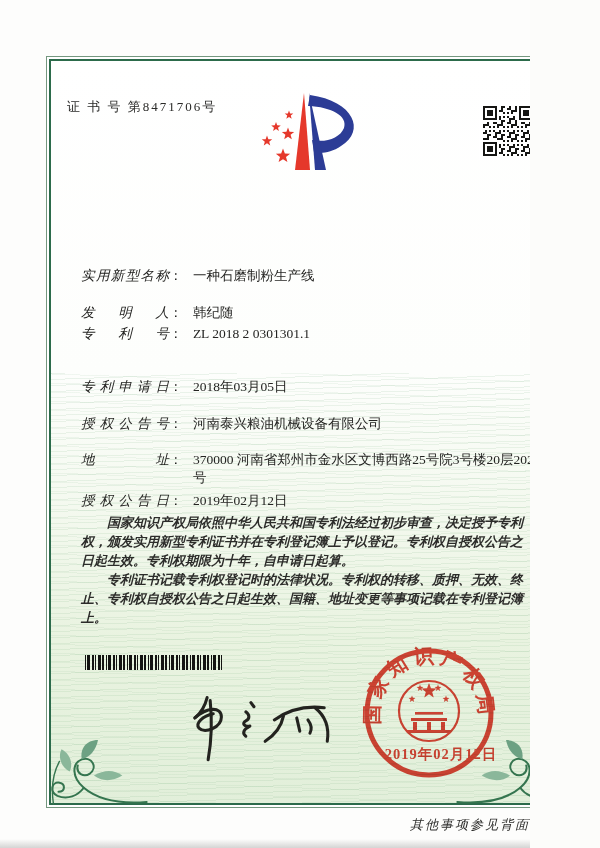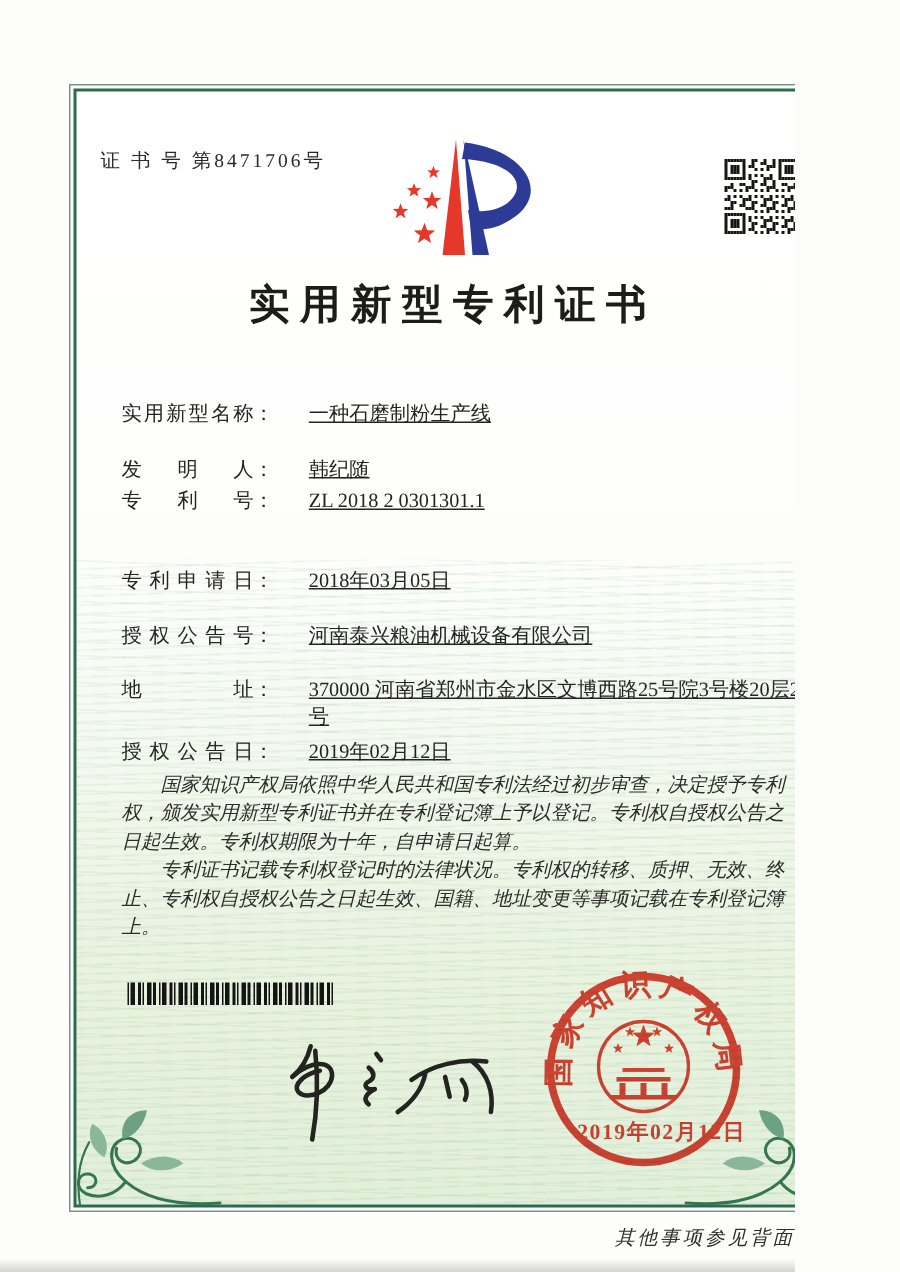--- a/index.html
+++ b/index.html
@@ -19,30 +19,30 @@
           repeating-linear-gradient(182deg,rgba(110,170,120,0.09) 0 1px,rgba(255,255,255,0) 1px 9px);}
 
   .cert-number{position:absolute;left:16px;top:37px;font-size:13px;letter-spacing:2px;color:#2a2a28;}
   .logo{position:absolute;left:201px;top:24px;width:122px;height:96px;}
   .qr{position:absolute;left:428px;top:41px;width:58px;height:58px;background:#fff;}
   .title{position:absolute;left:0;top:124px;width:100%;text-align:center;
         font-size:27px;font-weight:700;letter-spacing:7px;color:#1c1c1a;}
 
   .fields{position:absolute;left:30px;top:200px;width:456px;font-size:13.5px;color:#242422;}
   .frow{position:absolute;left:0;white-space:nowrap;}
-  .flabel{display:inline-block;width:88px;text-align:justify;text-align-last:justify;vertical-align:top;}
+  .flabel{display:inline-block;width:88px;text-align:justify;text-align-last:justify;vertical-align:top;font-style:italic;}
   .fcolon{display:inline-block;vertical-align:top;}
-  .fvalue{display:inline-block;margin-left:20px;vertical-align:top;white-space:normal;
-        width:352px;word-break:break-all;line-height:18px;text-decoration:underline;}
+  .fvalue{display:inline-block;margin-left:7px;vertical-align:top;white-space:normal;
+        width:352px;word-break:break-all;line-height:18px;}
   .frow .narrow{width:auto;max-width:200px;}
   .fright{position:absolute;left:252px;top:0;white-space:nowrap;}
   .fright .flabel{width:88px;}
 
   .paras{position:absolute;left:30px;top:452px;width:452px;font-size:13px;line-height:19px;
-        font-style:italic;color:#2c2c2a;}
+        font-style:italic;color:#2c2c2a;font-weight:bold;}
   .paras p{margin:0;text-indent:2em;}
 
   .barcode{position:absolute;left:34px;top:594px;width:150px;height:15px;font-size:0;}
   .barcode span{display:inline-block;height:100%;background:#141412;vertical-align:top;}
 
   .officer{position:absolute;left:37px;top:628px;font-family:"Liberation Sans",sans-serif;
         font-size:15px;line-height:25px;letter-spacing:2px;color:#222;}
   .signature{position:absolute;left:100px;top:606px;width:210px;height:112px;}
 
   .seal{position:absolute;left:298px;top:572px;width:160px;height:160px;mix-blend-mode:multiply;opacity:0.93;}
@@ -345,21 +345,20 @@
           <rect x="25" y="25" width="1" height="1" fill="#161614"></rect>
           <rect x="26" y="12" width="1" height="1" fill="#161614"></rect>
           <rect x="26" y="14" width="1" height="1" fill="#161614"></rect>
           <rect x="26" y="16" width="1" height="1" fill="#161614"></rect>
           <rect x="26" y="19" width="1" height="1" fill="#161614"></rect>
           <rect x="26" y="21" width="1" height="1" fill="#161614"></rect>
           <rect x="26" y="23" width="1" height="1" fill="#161614"></rect>
           <rect x="26" y="26" width="1" height="1" fill="#161614"></rect>
         </svg>
 
-      <div class="title">实用新型专利证书</div>
 
       <div class="fields">
         <div class="frow" style="top:6px">
           <span class="flabel">实用新型名称</span><span class="fcolon">：</span>
           <span class="fvalue">一种石磨制粉生产线</span>
         </div>
         <div class="frow" style="top:43px">
           <span class="flabel">发明人</span><span class="fcolon">：</span>
           <span class="fvalue">韩纪随</span>
         </div>

